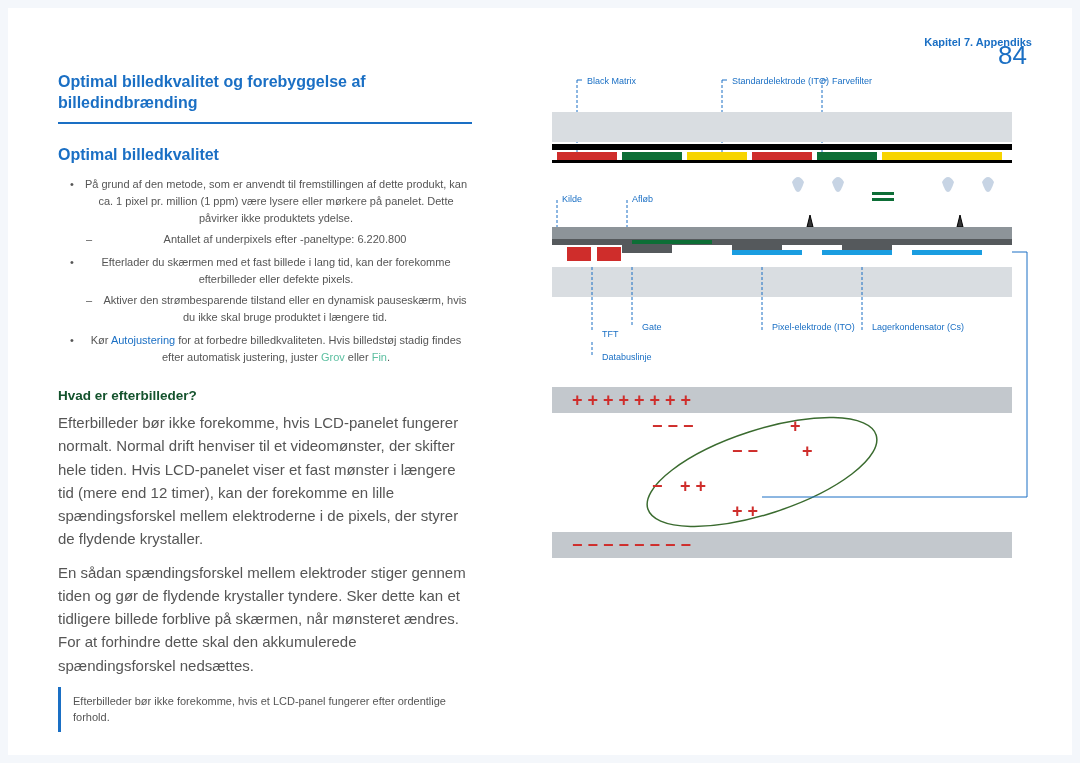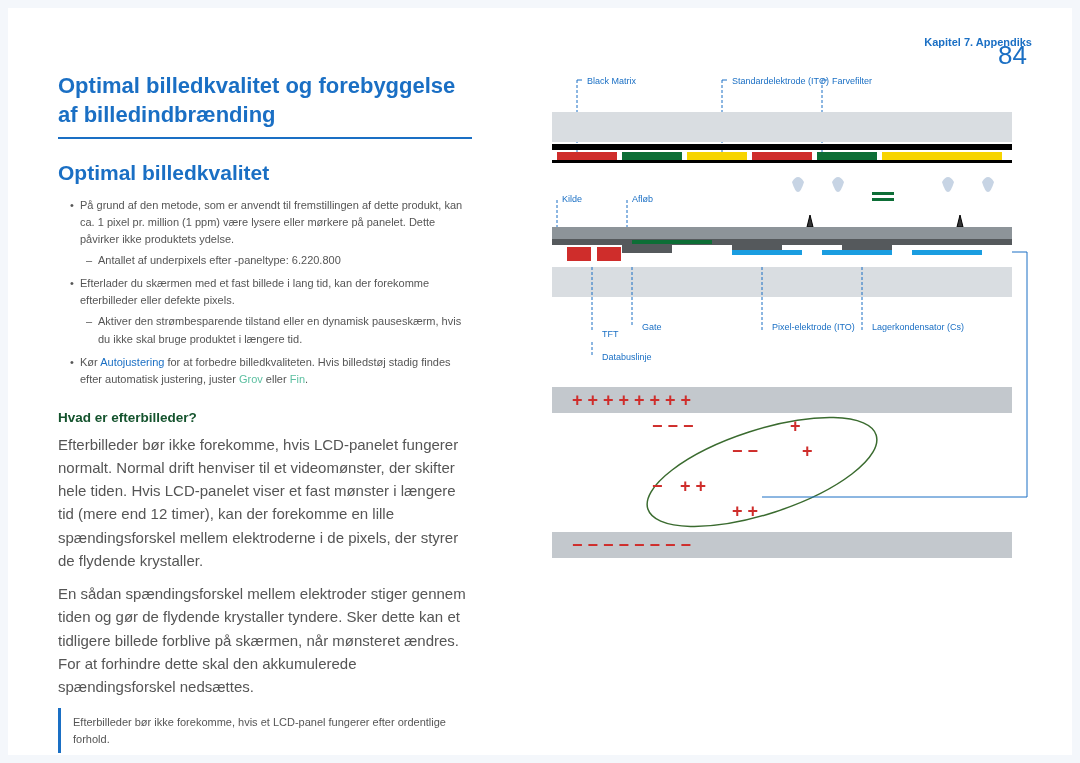--- a/index.html
+++ b/index.html
@@ -32,40 +32,40 @@
     right: 45px;
     color: #1a6fc4;
     font-size: 26px;
     font-weight: 400;
   }
   .content { display: flex; gap: 60px; }
   .left { width: 520px; }
   .right { width: 500px; position: relative; }
   h1.title {
     color: #1a6fc4;
-    font-size: 22px;
+    font-size: 16px;
     font-weight: 700;
     line-height: 1.3;
     border-bottom: 2px solid #1a6fc4;
     padding-bottom: 8px;
     margin-bottom: 22px;
   }
   h2.section {
     color: #1a6fc4;
-    font-size: 21px;
+    font-size: 16px;
     font-weight: 600;
     margin-bottom: 12px;
   }
   h3.sub {
     color: #14532d;
     font-size: 13.5px;
     font-weight: 600;
     margin-bottom: 8px;
   }
-  ul.bul { list-style: none; padding-left: 12px; font-size: 11px; color: #555; line-height: 1.55; margin-bottom: 22px;}
+  ul.bul { list-style: none; padding-left: 12px; font-size: 11px; color: #555; line-height: 1.55; margin-bottom: 22px; text-align: center;}
   ul.bul > li { position: relative; padding-left: 10px; margin-bottom: 6px;}
   ul.bul > li::before { content:"•"; position:absolute; left:0; color:#555;}
   ul.bul ul { list-style:none; padding-left:6px; margin-top:4px;}
   ul.bul ul > li { position:relative; padding-left:12px; margin-bottom:4px;}
   ul.bul ul > li::before { content:"–"; position:absolute; left:0; color:#555;}
   .link { color:#1a6fc4; }
   .mint { color:#5bbfa0; }
   p.body { font-size: 15px; color:#555; line-height:1.55; margin-bottom:10px;}
   .note {
     border-left: 3px solid #1a6fc4;

